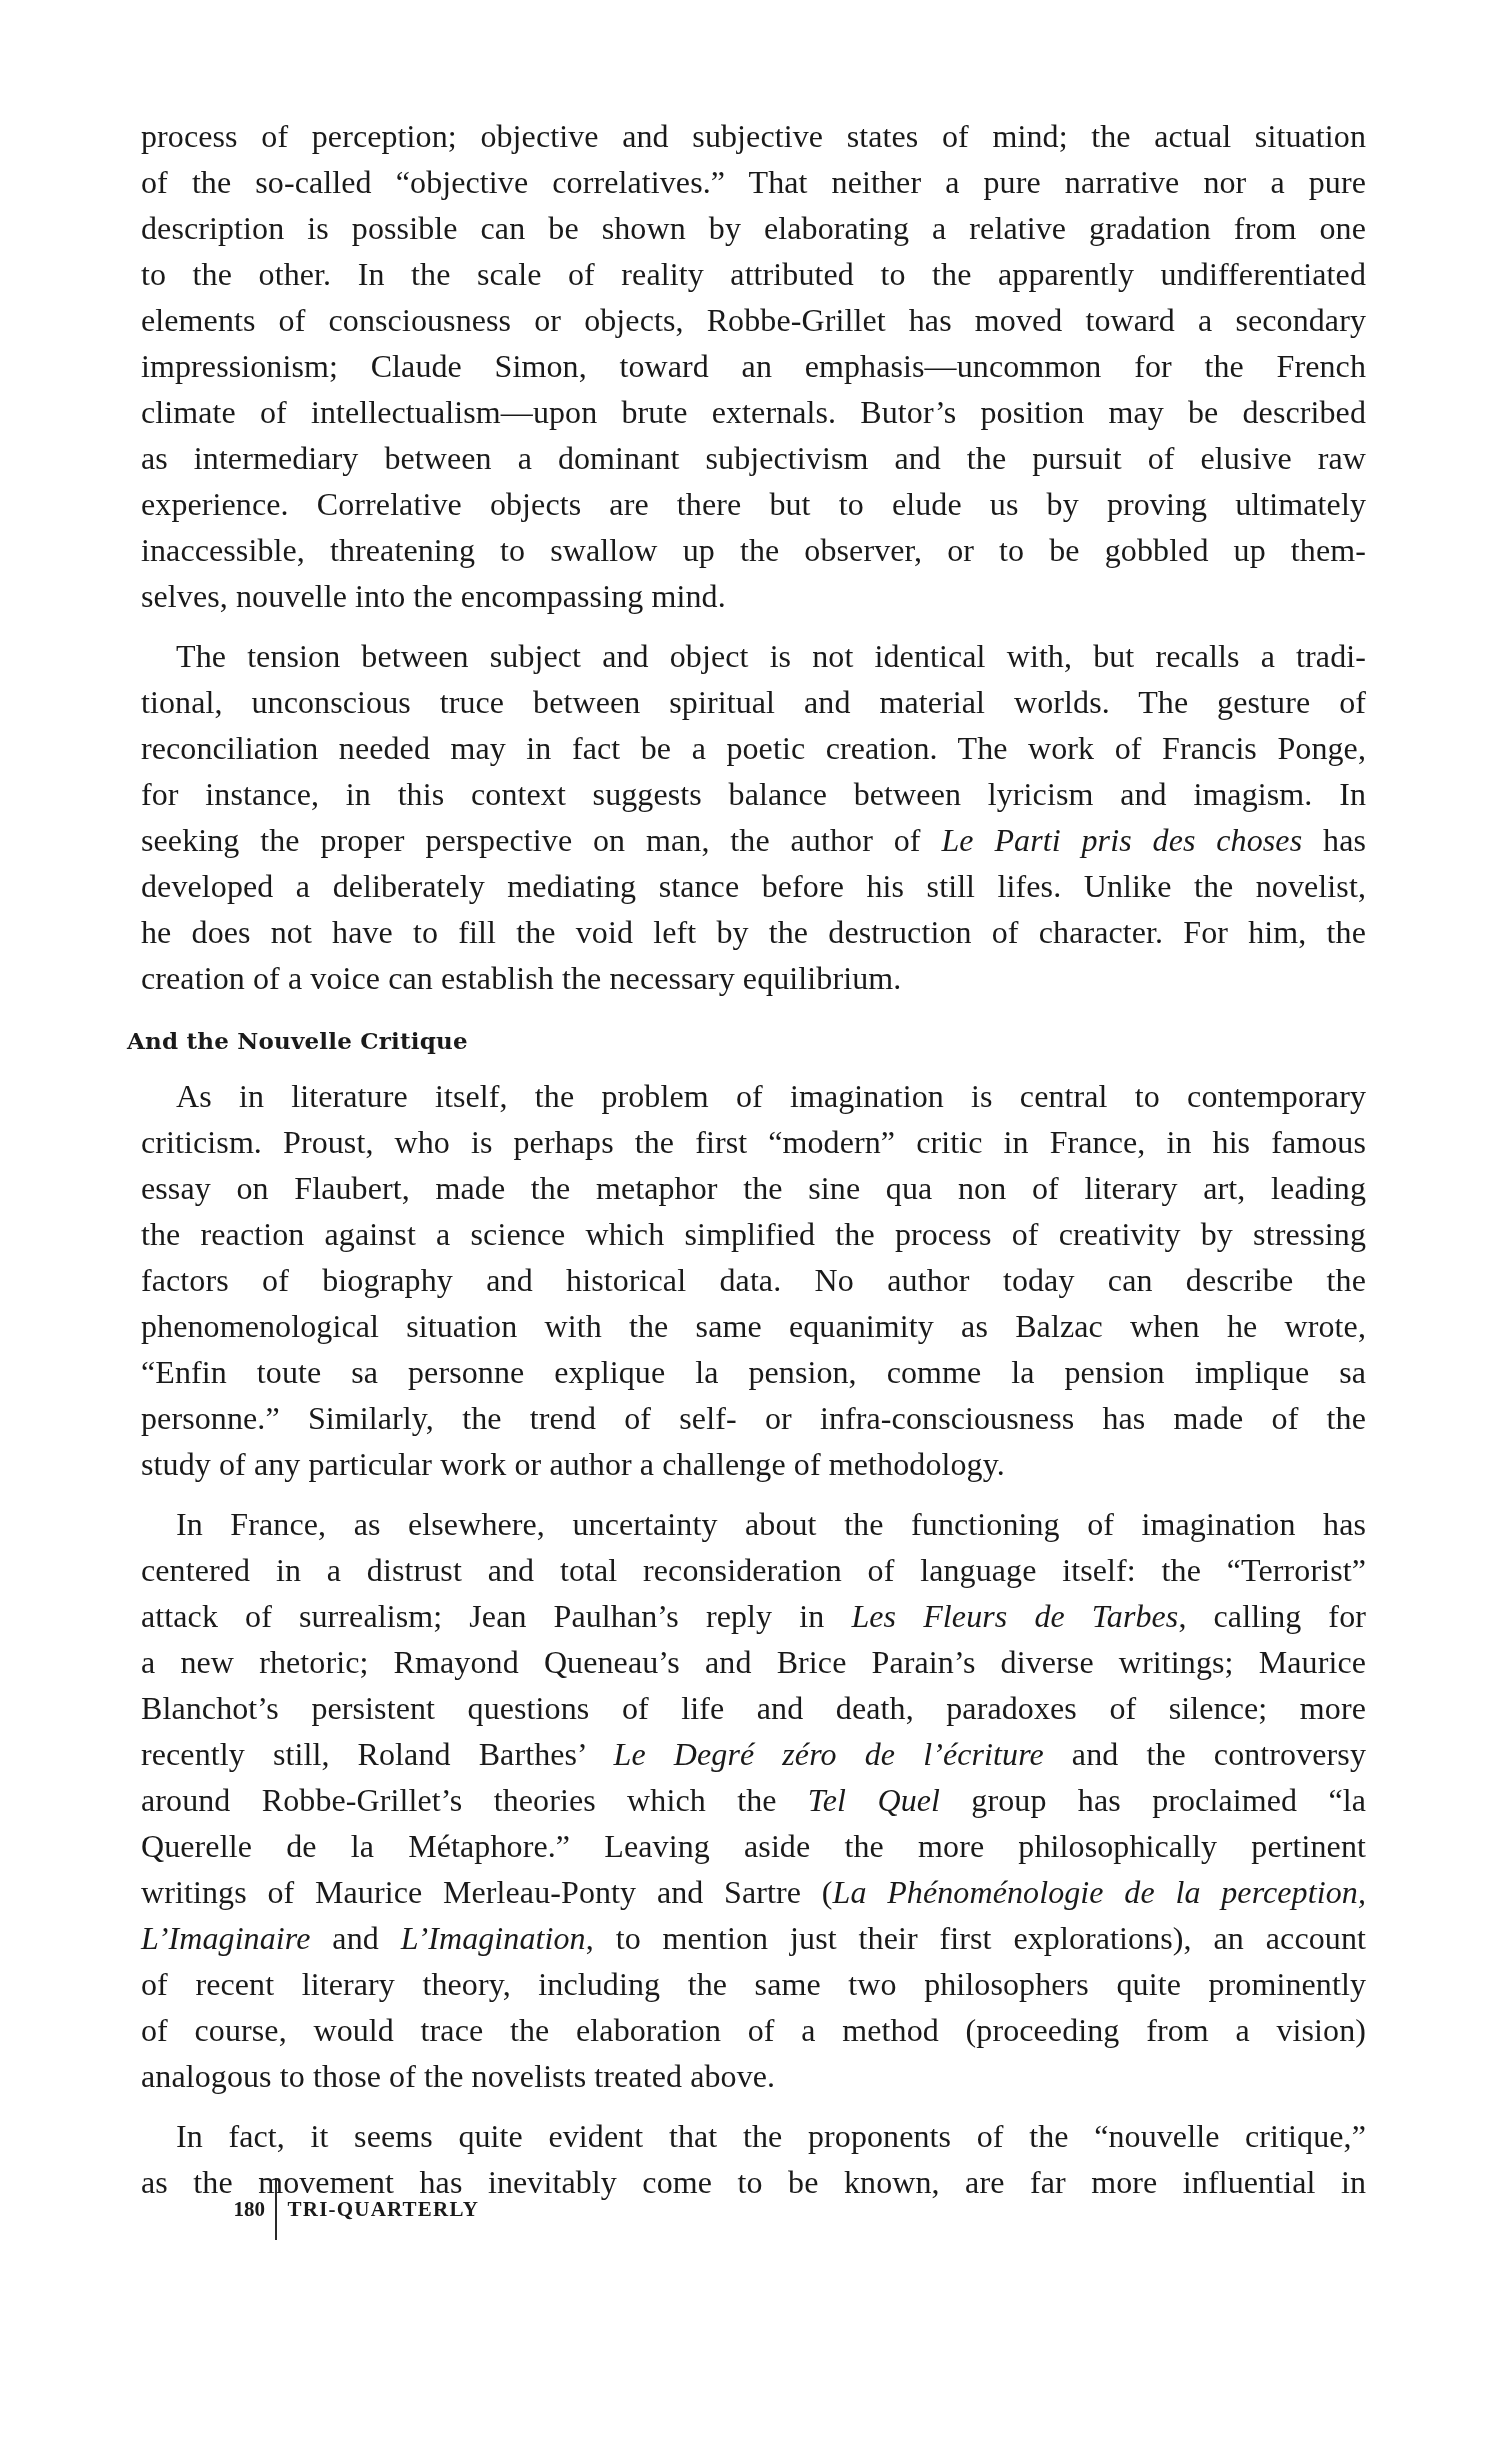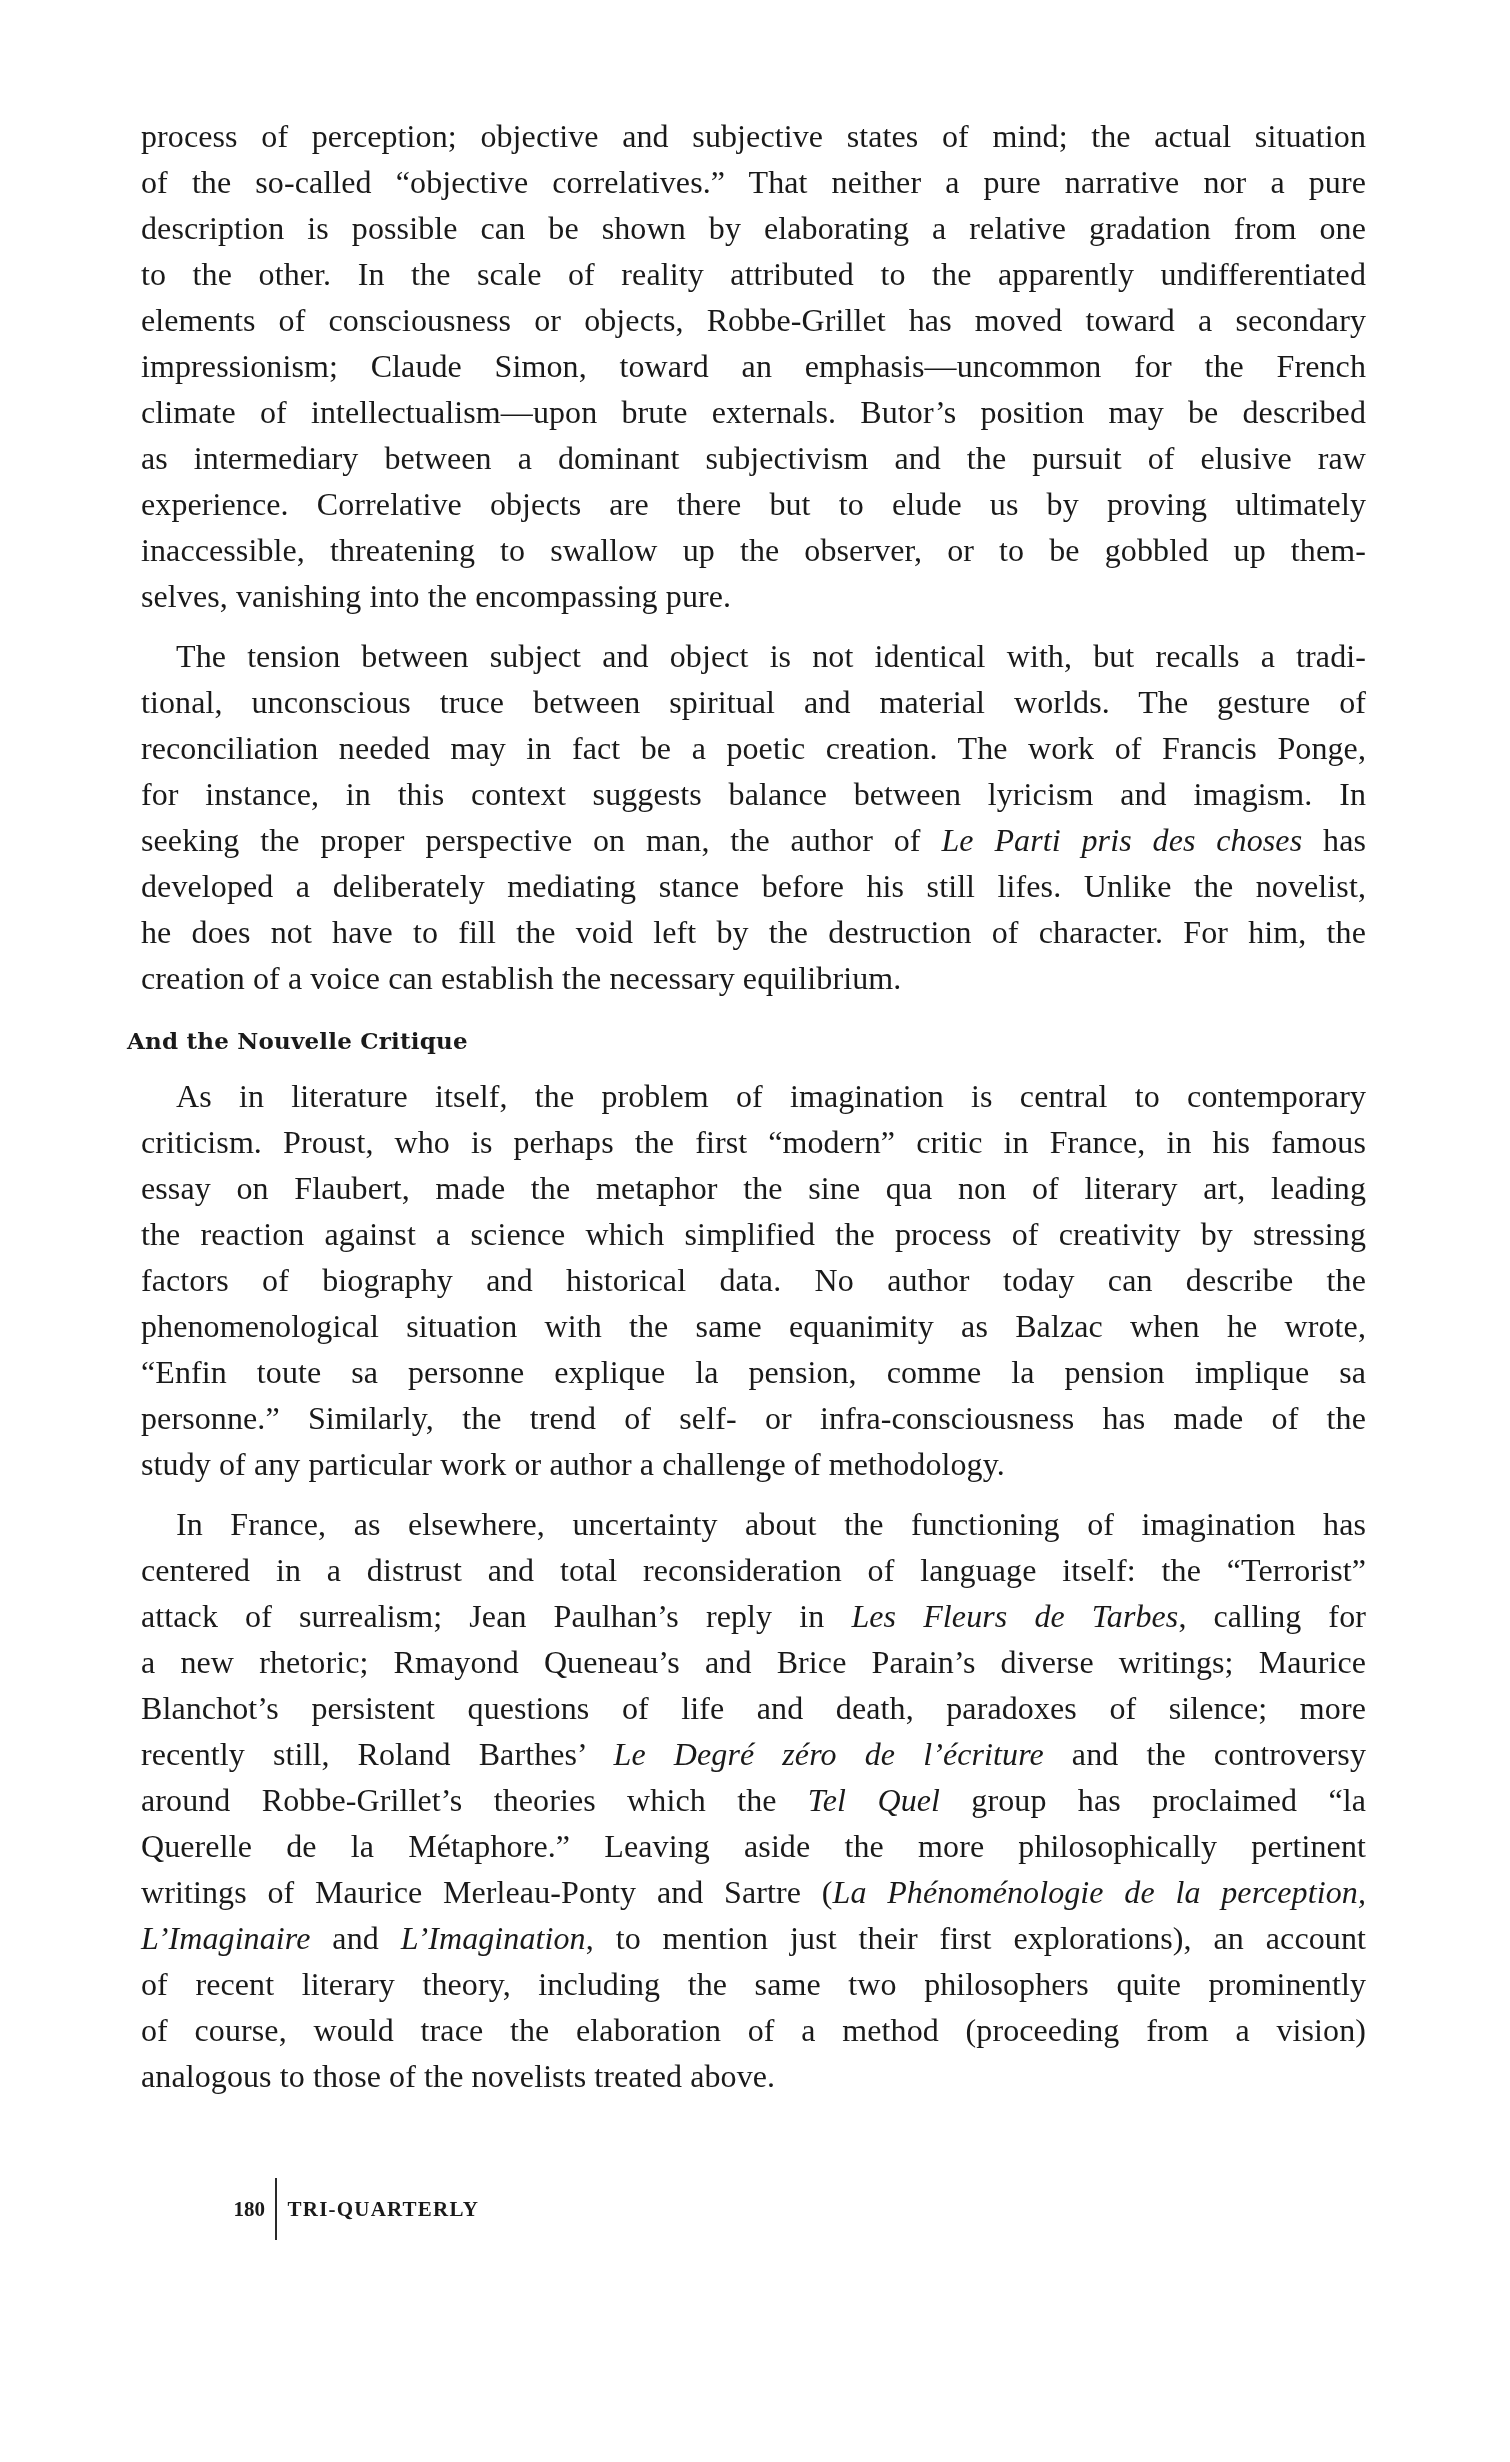--- a/index.html
+++ b/index.html
@@ -95,21 +95,21 @@
       <span class="line">process of perception; objective and subjective states of mind; the actual situation</span>
       <span class="line">of the so-called “objective correlatives.” That neither a pure narrative nor a pure</span>
       <span class="line">description is possible can be shown by elaborating a relative gradation from one</span>
       <span class="line">to the other. In the scale of reality attributed to the apparently undifferentiated</span>
       <span class="line">elements of consciousness or objects, Robbe-Grillet has moved toward a secondary</span>
       <span class="line">impressionism; Claude Simon, toward an emphasis—uncommon for the French</span>
       <span class="line">climate of intellectualism—upon brute externals. Butor’s position may be described</span>
       <span class="line">as intermediary between a dominant subjectivism and the pursuit of elusive raw</span>
       <span class="line">experience. Correlative objects are there but to elude us by proving ultimately</span>
       <span class="line">inaccessible, threatening to swallow up the observer, or to be gobbled up them-</span>
-      <span class="line last">selves, vanishing into the encompassing pure.</span>
+      <span class="line last">selves, nouvelle into the encompassing mind.</span>
     </div>
   <div id="para-2" class="para">
       <span class="line indent">The tension between subject and object is not identical with, but recalls a tradi-</span>
       <span class="line">tional, unconscious truce between spiritual and material worlds. The gesture of</span>
       <span class="line">reconciliation needed may in fact be a poetic creation. The work of Francis Ponge,</span>
       <span class="line">for instance, in this context suggests balance between lyricism and imagism. In</span>
       <span class="line">seeking the proper perspective on man, the author of <span class="it">Le Parti pris des choses</span> has</span>
       <span class="line">developed a deliberately mediating stance before his still lifes. Unlike the novelist,</span>
       <span class="line">he does not have to fill the void left by the destruction of character. For him, the</span>
       <span class="line last">creation of a voice can establish the necessary equilibrium.</span>
@@ -136,20 +136,24 @@
       <span class="line">Blanchot’s persistent questions of life and death, paradoxes of silence; more</span>
       <span class="line">recently still, Roland Barthes’ <span class="it">Le Degré zéro de l’écriture</span> and the controversy</span>
       <span class="line">around Robbe-Grillet’s theories which the <span class="it">Tel Quel</span> group has proclaimed “la</span>
       <span class="line">Querelle de la Métaphore.” Leaving aside the more philosophically pertinent</span>
       <span class="line">writings of Maurice Merleau-Ponty and Sartre (<span class="it">La Phénoménologie de la perception,</span></span>
       <span class="line"><span class="it">L’Imaginaire</span> and <span class="it">L’Imagination</span>, to mention just their first explorations), an account</span>
       <span class="line">of recent literary theory, including the same two philosophers quite prominently</span>
       <span class="line">of course, would trace the elaboration of a method (proceeding from a vision)</span>
       <span class="line last">analogous to those of the novelists treated above.</span>
     </div>
+  <div id="para-5" class="para">
+      <span class="line indent">In fact, it seems quite evident that the proponents of the “nouvelle critique,”</span>
+      <span class="line">as the movement has inevitably come to be known, are far more influential in</span>
+    </div>
 </div>
 
 <div class="footer">
   <span class="pageno">180</span>
   <span class="rule"></span>
   <span class="journal">TRI-QUARTERLY</span>
 </div>
 
 
 </body></html>

